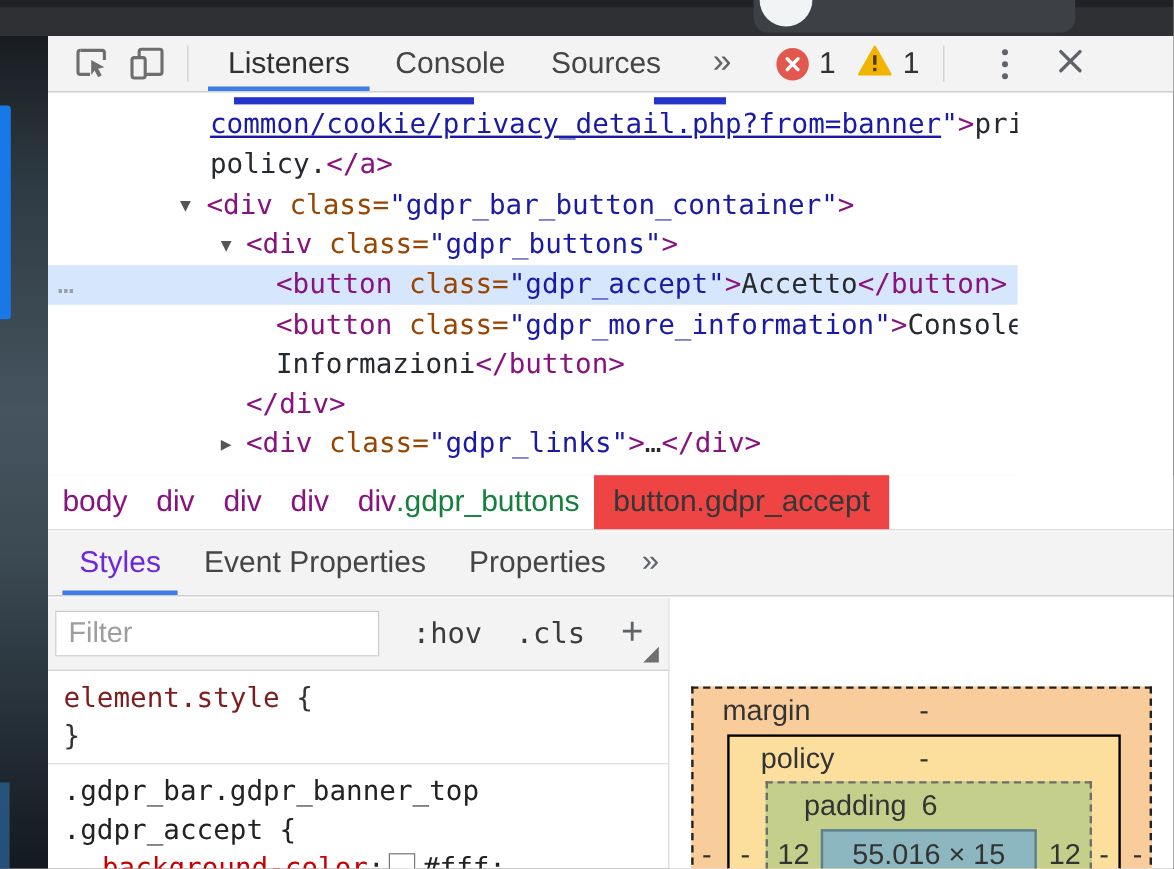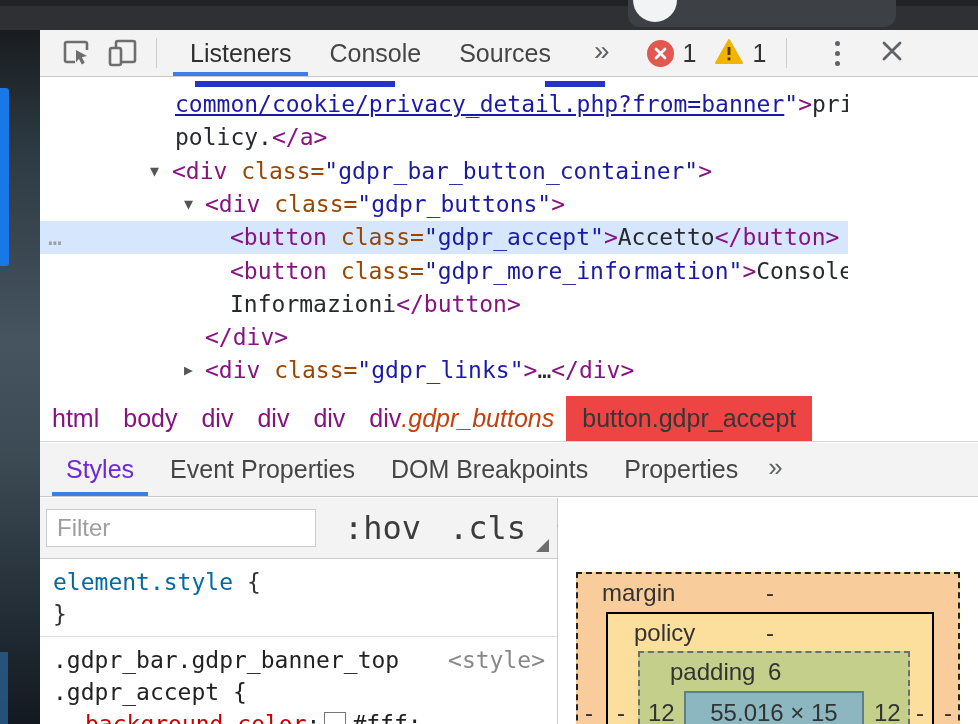--- a/index.html
+++ b/index.html
@@ -57,45 +57,45 @@
   
   .frag{position:absolute;top:3px;height:6px;background:#2433c8;}
   .frag.dark{background:#4a4d51;}
 
   
   .breadcrumb{position:absolute;left:0;top:366px;width:938px;height:46px;background:#fff;
               display:flex;align-items:center;font-size:25px;border-bottom:1px solid #d6d6d6;box-sizing:border-box;}
   .crumb{display:flex;align-items:center;height:100%;padding:0 12px;}
   .crumb.selected{background:#ef4444;padding:0 16px;}
   .crumb .c-tag{color:#881280;}
-  .crumb .c-cls{color:#c2410c;font-style:italic;}
+  .crumb .c-cls{color:#15803d;}
   .crumb.selected span{color:#363636;}
 
   
   .styles-tabs{position:absolute;left:0;top:413px;width:938px;height:54px;background:#f3f3f3;
                border-bottom:1px solid #c9c9c9;display:flex;align-items:center;box-sizing:border-box;padding-left:8px;}
   .s-tab{height:100%;display:flex;align-items:center;padding:0 14px;font-size:25px;color:#454545;margin:0 4px;}
   .s-tab.active{color:#6d28d9;box-shadow:inset 0 -4px 0 #3e7de8;}
   .s-overflow{font-size:26px;color:#5f6368;margin-left:12px;margin-bottom:4px;}
 
   
   .styles-body{position:absolute;left:0;top:468px;width:938px;height:226px;display:flex;}
   .styles-left{width:518px;border-right:1px solid #ccc;position:relative;box-sizing:border-box;}
   .filter-bar{height:61px;background:#f3f3f3;border-bottom:1px solid #ccc;box-sizing:border-box;
               display:flex;align-items:center;position:relative;}
   .filter-input{width:270px;height:38px;margin-left:6px;border:1px solid #ccc;font-size:24px;padding:0 10px;
                 color:#333;font-family:"Liberation Sans",sans-serif;box-sizing:border-box;}
   .filter-input::placeholder{color:#9e9e9e;}
-  .toggle{font-family:"DejaVu Sans Mono",monospace;font-size:32px;color:#3c3c3c;margin-left:28px;}
+  .toggle{font-family:"DejaVu Sans Mono",monospace;font-size:24px;color:#3c3c3c;margin-left:28px;}
   .add-rule{font-size:32px;color:#5f6368;margin-left:30px;margin-bottom:4px;}
   .corner-tri{position:absolute;right:8px;bottom:6px;width:0;height:0;
               border-left:13px solid transparent;border-bottom:13px solid #6e6e6e;}
   .css-block{font-family:"DejaVu Sans Mono",monospace;font-size:23px;line-height:32px;padding:7px 8px 6px 13px;}
   .css-block.first{border-bottom:1px solid #ddd;}
-  .sel-gray{color:#0369a1;}
+  .sel-gray{color:#7f1d1d;}
   .brace{color:#333;}
   .sel-dark{color:#222;}
   .origin{color:#888;float:right;margin-right:4px;}
   .prop-line{padding-left:32px;}
   .prop{color:#c80000;}
   .swatch{display:inline-block;width:20px;height:20px;border:1px solid #777;background:#fff;
           vertical-align:-2px;margin:0 6px 0 4px;}
   .pval{color:#222;}
 
   
@@ -188,23 +188,20 @@
         <div class="tree-row" style="top: 109.9px;"><span class="tree-arrow" style="left: 144px;">▼</span><span class="tree-text" style="left: 165px;"><span class="seg-tag">&lt;div</span><span class="seg-txt"> </span><span class="seg-attr">class=</span><span class="seg-val">"gdpr_buttons"</span><span class="seg-tag">&gt;</span></span></div>
         <div class="tree-row hl" style="top: 143.2px;"><span class="tree-gutter">…</span><span class="tree-text" style="left: 190px;"><span class="seg-tag">&lt;button</span><span class="seg-txt"> </span><span class="seg-attr">class=</span><span class="seg-val">"gdpr_accept"</span><span class="seg-tag">&gt;</span><span class="seg-txt">Accetto</span><span class="seg-tag">&lt;/button&gt;</span><span class="seg-eq"> == $0</span></span></div>
         <div class="tree-row" style="top: 176.5px;"><span class="tree-text" style="left: 190px;"><span class="seg-tag">&lt;button</span><span class="seg-txt"> </span><span class="seg-attr">class=</span><span class="seg-val">"gdpr_more_information"</span><span class="seg-tag">&gt;</span><span class="seg-txt">Console</span></span></div>
         <div class="tree-row" style="top: 209.8px;"><span class="tree-text" style="left: 190px;"><span class="seg-txt">Informazioni</span><span class="seg-tag">&lt;/button&gt;</span></span></div>
         <div class="tree-row" style="top: 243.1px;"><span class="tree-text" style="left: 165px;"><span class="seg-tag">&lt;/div&gt;</span></span></div>
         <div class="tree-row" style="top: 276.4px;"><span class="tree-arrow" style="left: 144px;">▶</span><span class="tree-text" style="left: 165px;"><span class="seg-tag">&lt;div</span><span class="seg-txt"> </span><span class="seg-attr">class=</span><span class="seg-val">"gdpr_links"</span><span class="seg-tag">&gt;</span><span class="seg-dots">…</span><span class="seg-tag">&lt;/div&gt;</span></span></div>
       </div>
 
     <div class="breadcrumb" id="crumbs">
         <div class="crumb">
-          <span class="c-tag">html</span>
-        </div>
-        <div class="crumb">
           <span class="c-tag">body</span>
         </div>
         <div class="crumb">
           <span class="c-tag">div</span>
         </div>
         <div class="crumb">
           <span class="c-tag">div</span>
         </div>
         <div class="crumb">
           <span class="c-tag">div</span>
@@ -214,40 +211,39 @@
           <span class="c-cls">.gdpr_buttons</span>
         </div>
         <div class="crumb selected">
           <span class="c-tag">button.gdpr_accept</span>
         </div>
       </div>
 
     <div class="styles-tabs">
       <div class="s-tab active">Styles</div>
       <div class="s-tab">Event Properties</div>
-      <div class="s-tab">DOM Breakpoints</div>
       <div class="s-tab">Properties</div>
       <div class="s-overflow">»</div>
     </div>
 
     <div class="styles-body">
       <div class="styles-left">
         <div class="filter-bar">
           <input class="filter-input" type="text" placeholder="Filter" style="">
           <span class="toggle">:hov</span>
           <span class="toggle">.cls</span>
           <span class="add-rule">+</span>
           <span class="corner-tri"></span>
         </div>
         <div class="css-block first">
           <div><span class="sel-gray">element.style</span><span class="brace"> </span><span class="brace">{</span></div>
           <div><span class="brace">}</span></div>
         </div>
         <div class="css-block">
-          <div><span class="origin">&lt;style&gt;</span><span class="sel-dark">.gdpr_bar.gdpr_banner_top</span></div>
+          <div><span class="sel-dark">.gdpr_bar.gdpr_banner_top</span></div>
           <div><span class="sel-dark">.gdpr_accept {</span></div>
           <div class="prop-line"><span class="prop">background-color</span><span class="pval">:</span><span class="swatch"></span><span class="pval">#fff;</span></div>
         </div>
       </div>
 
       <div class="styles-right">
         <div class="boxmodel">
           <div class="bm-rect bm-margin"></div>
           <div class="bm-rect bm-border"></div>
           <div class="bm-rect bm-padding"></div>

